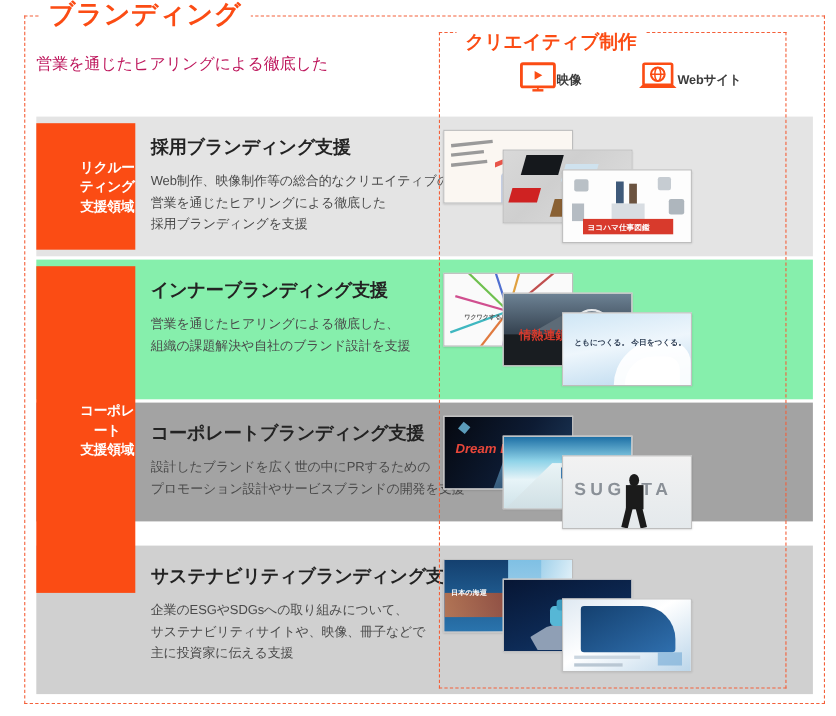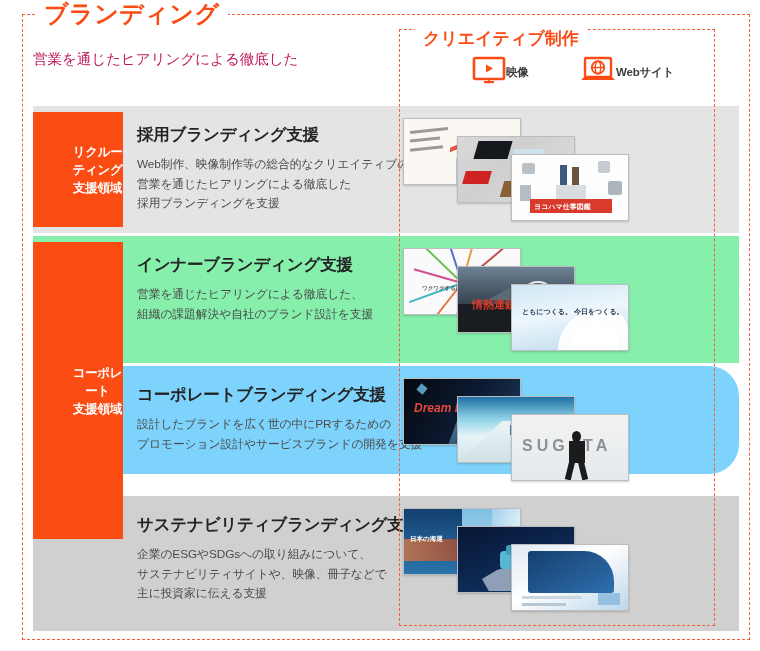--- a/index.html
+++ b/index.html
@@ -94,21 +94,21 @@
     width: 706px; height: 525px;
     z-index: 1;
   }
   .row {
     position: absolute;
     left: 0; width: 706px;
     display: flex;
   }
   .row-0 { top: 0px;   height: 127px; background: #e4e4e4; }
   .row-1 { top: 130px; height: 127px; background: #86efac; }
-  .row-2 { top: 260px; height: 108px; background: #7dd3fc; border-radius: 30px; }
+  .row-2 { top: 260px; height: 108px; background: #a3a3a3; }
   .row-3 { top: 390px; height: 135px; background: #d0d0d0; }
 
   .cell-badge { width: 90px; flex: none; }
   .cell-text  { width: 272px; flex: none; padding: 16px 10px 0 14px; }
   .cell-thumbs{ flex: 1; position: relative; }
 
   
   .badge {
     position: absolute;
     left: 33px;

